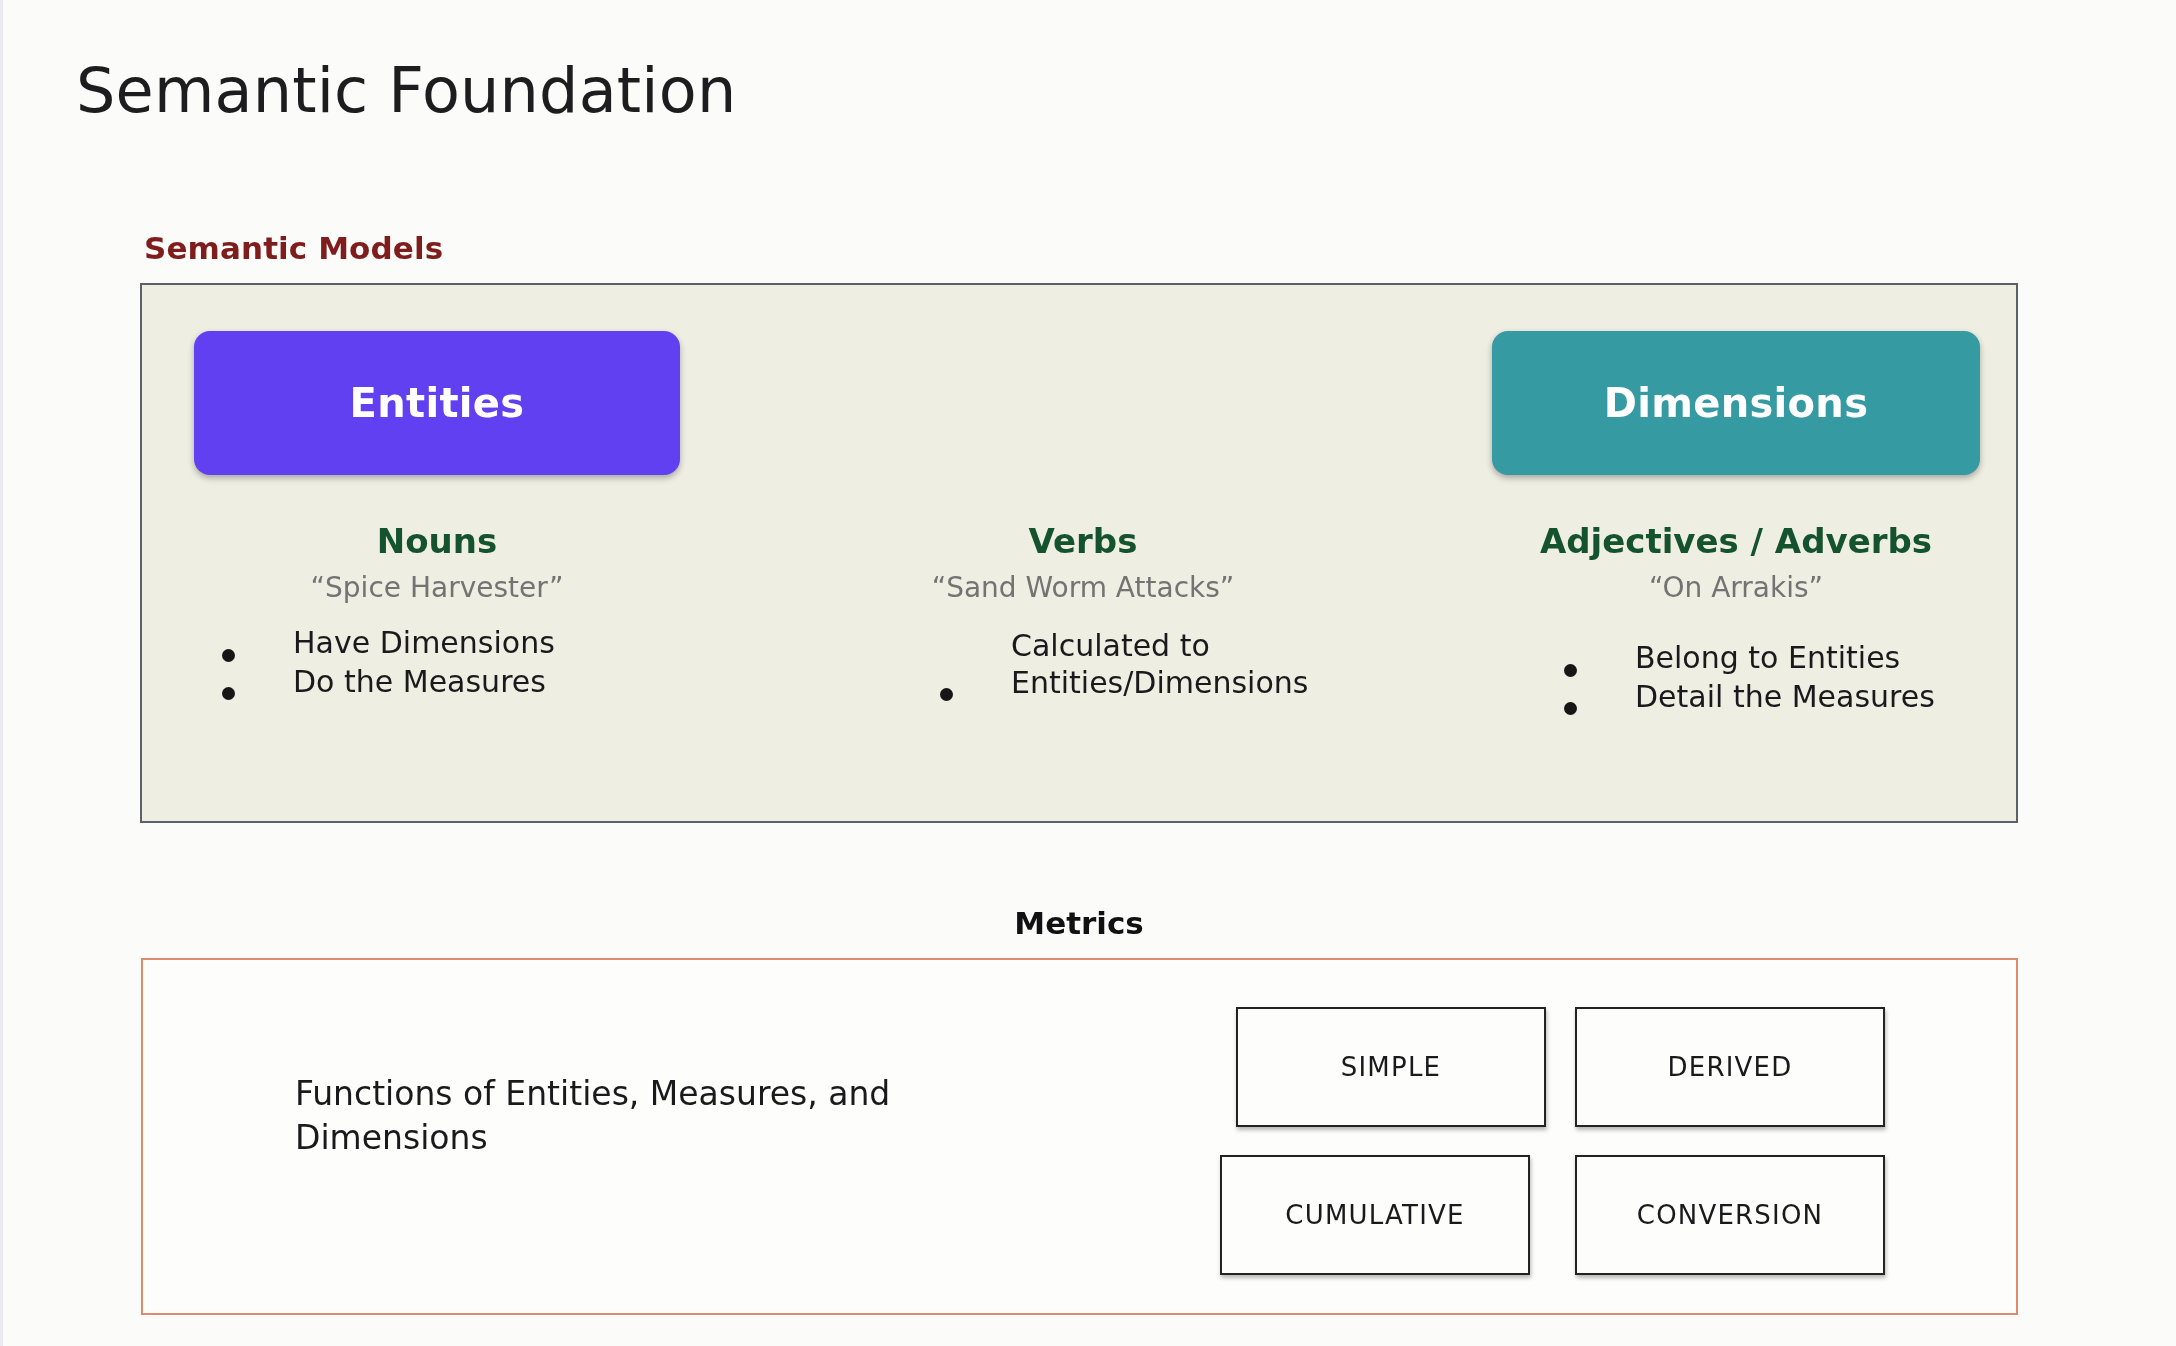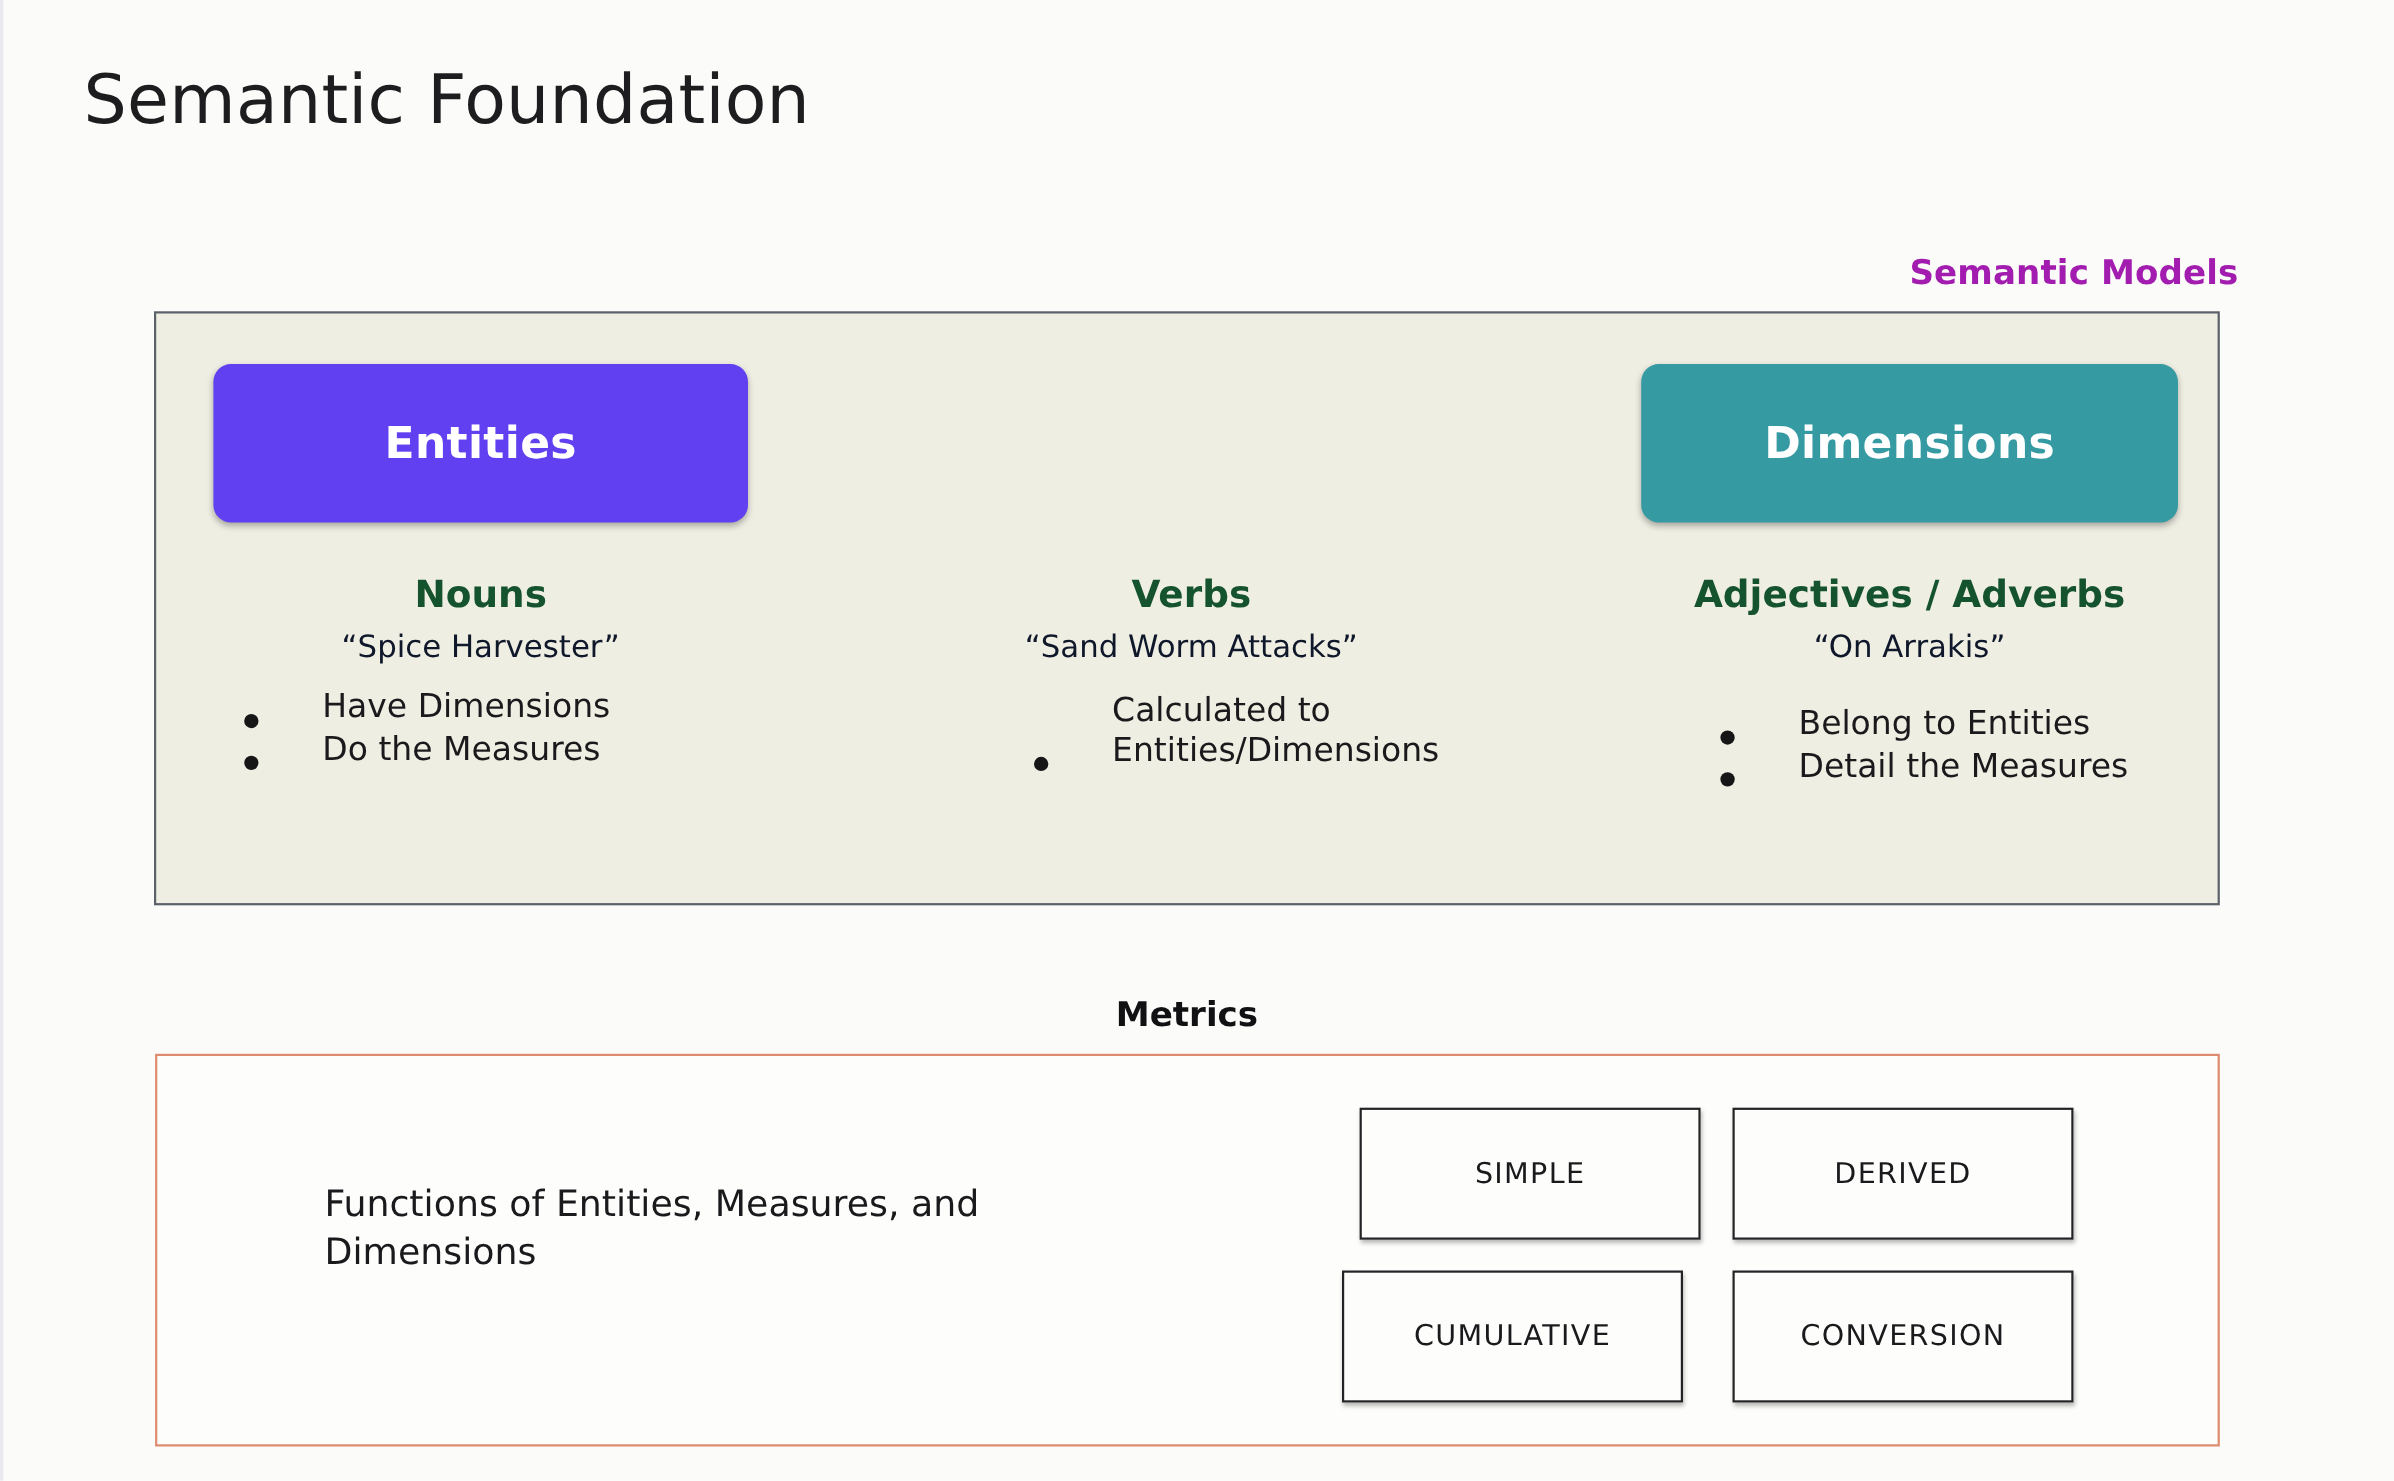--- a/index.html
+++ b/index.html
@@ -32,27 +32,27 @@
     font-weight: 400;
     color: #1d1d1f;
     letter-spacing: 0.2px;
     line-height: 1;
     white-space: nowrap;
   }
 
   
   .sm-heading {
     position: absolute;
-    left: 157px;
+    left: 144px;
     top: 230px;
     width: 1878px;
-    text-align: right;
+    text-align: left;
     font-size: 31px;
     font-weight: 700;
-    color: #a21caf;
+    color: #7f1d1d;
     letter-spacing: 0.1px;
   }
 
   .sm-panel {
     position: absolute;
     left: 140px;
     top: 283px;
     width: 1878px;
     height: 540px;
     background: #efeee3;
@@ -101,21 +101,21 @@
     white-space: nowrap;
   }
   .sm-example {
     position: absolute;
     top: 286px;
     left: -20px;
     width: calc(100% + 40px);
     text-align: center;
     font-size: 28px;
     font-weight: 400;
-    color: #0f172a;
+    color: #737373;
     white-space: nowrap;
   }
 
   .sm-bullets {
     position: absolute;
     top: 340px;
     left: 0;
     width: 100%;
   }
   .sm-col.c1 .sm-bullets { top: 343px; }

